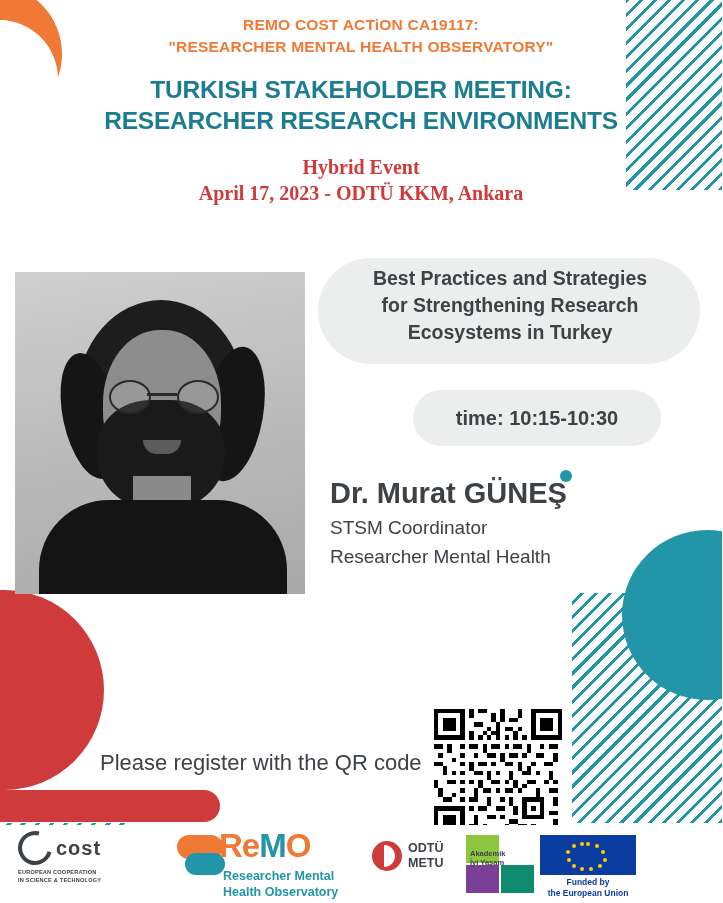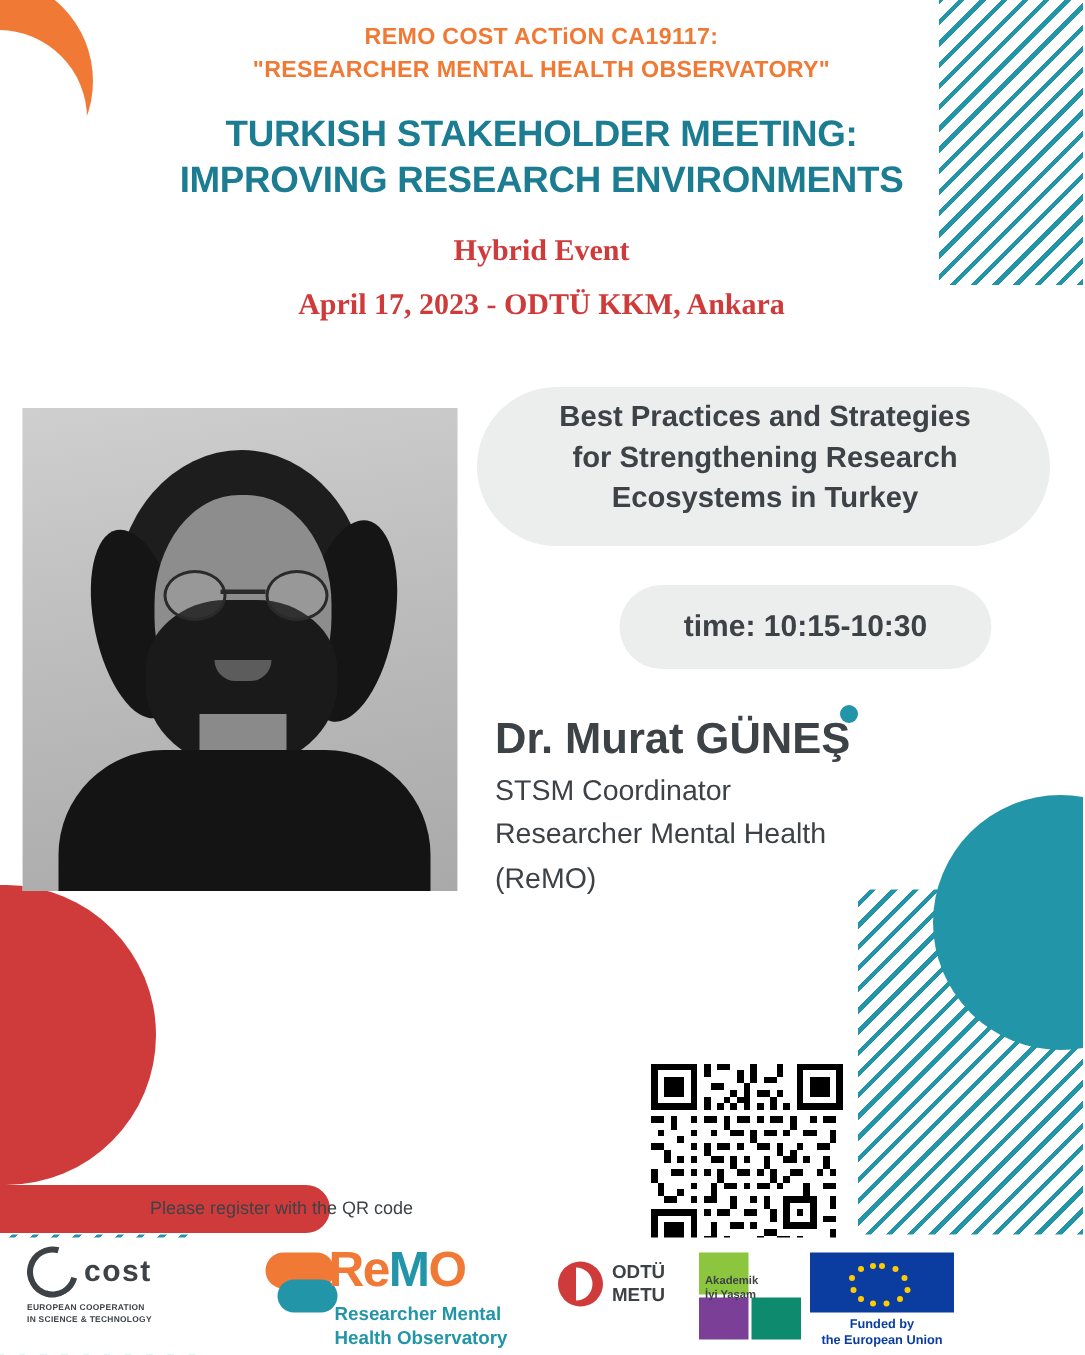--- a/index.html
+++ b/index.html
@@ -122,21 +122,21 @@
     color: #cf3b3a;
     font-weight: bold;
     font-size: 20px;
     margin-top: 20px;
     font-family: "Liberation Serif", serif;
   }
   .event-date {
     color: #cf3b3a;
     font-weight: bold;
     font-size: 20px;
-    margin-top: 13px;
+    margin-top: 3px;
     font-family: "Liberation Serif", serif;
   }
 
   
   .photo-frame {
     position: absolute;
     left: 15px; top: 272px;
     width: 290px; height: 322px;
     overflow: hidden;
     background: #d8d8d8;
@@ -284,24 +284,23 @@
     text-align: center;
     font-family: "Liberation Serif", serif;
     font-weight: bold;
     font-size: 25px;
     color: #cf3b3a;
     z-index: 5;
   }
   .register-text {
     position: absolute;
     left: 100px; top: 750px;
-    font-size: 12px;
+    font-size: 22px;
     color: #3d4247;
     z-index: 5;
-    margin-top: 48px;
   }
 
   
   .qr {
     position: absolute;
     left: 434px; top: 709px;
     width: 128px; height: 128px;
     background: #ffffff;
     z-index: 5;
   }
@@ -437,21 +436,21 @@
   <div class="deco teal-dot-small"></div>
   <div class="deco orange-dot-small"></div>
 
   <div class="header">
     <div class="cost-action">
       <div>REMO COST ACTiON CA19117:</div>
       <div>"RESEARCHER MENTAL HEALTH OBSERVATORY"</div>
     </div>
     <div class="main-title">
       <div>TURKISH STAKEHOLDER MEETING:</div>
-      <div>IMPROVING RESEARCH ENVIRONMENTS</div>
+      <div>RESEARCHER RESEARCH ENVIRONMENTS</div>
     </div>
     <div class="event-type">Hybrid Event</div>
     <div class="event-date">April 17, 2023 - ODTÜ KKM, Ankara</div>
   </div>
 
   <div class="photo-frame">
     <div class="photo-bg"></div>
     <div class="ph-hair"></div>
     <div class="ph-hair-l"></div>
     <div class="ph-hair-r"></div>
@@ -472,21 +471,20 @@
     <div>Ecosystems in Turkey</div>
   </div>
 
   <div class="time-bubble"></div>
   <div class="time-text">time: 10:15-10:30</div>
 
   <div class="speaker-name">Dr. Murat GÜNEŞ</div>
   <div class="speaker-aff">
     <div>STSM Coordinator</div>
     <div>Researcher Mental Health</div>
-    <div>(ReMO)</div>
   </div>
 
   <div class="register-text">Please register with the QR code</div>
 
   <div class="qr">
     <svg width="128" height="128" viewBox="0 0 29 29" shape-rendering="crispEdges">
       <rect width="29" height="29" fill="#ffffff"></rect>
       <g fill="#000000">
 
         <rect x="0" y="0" width="7" height="1"></rect>

